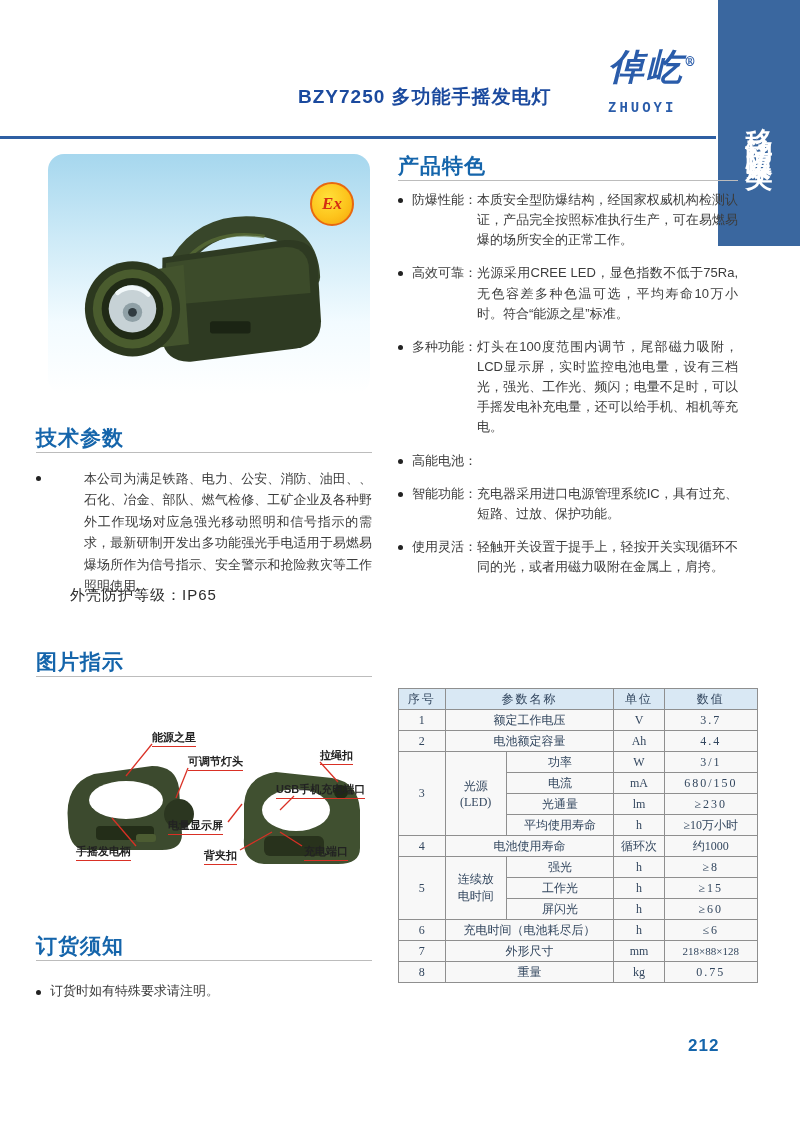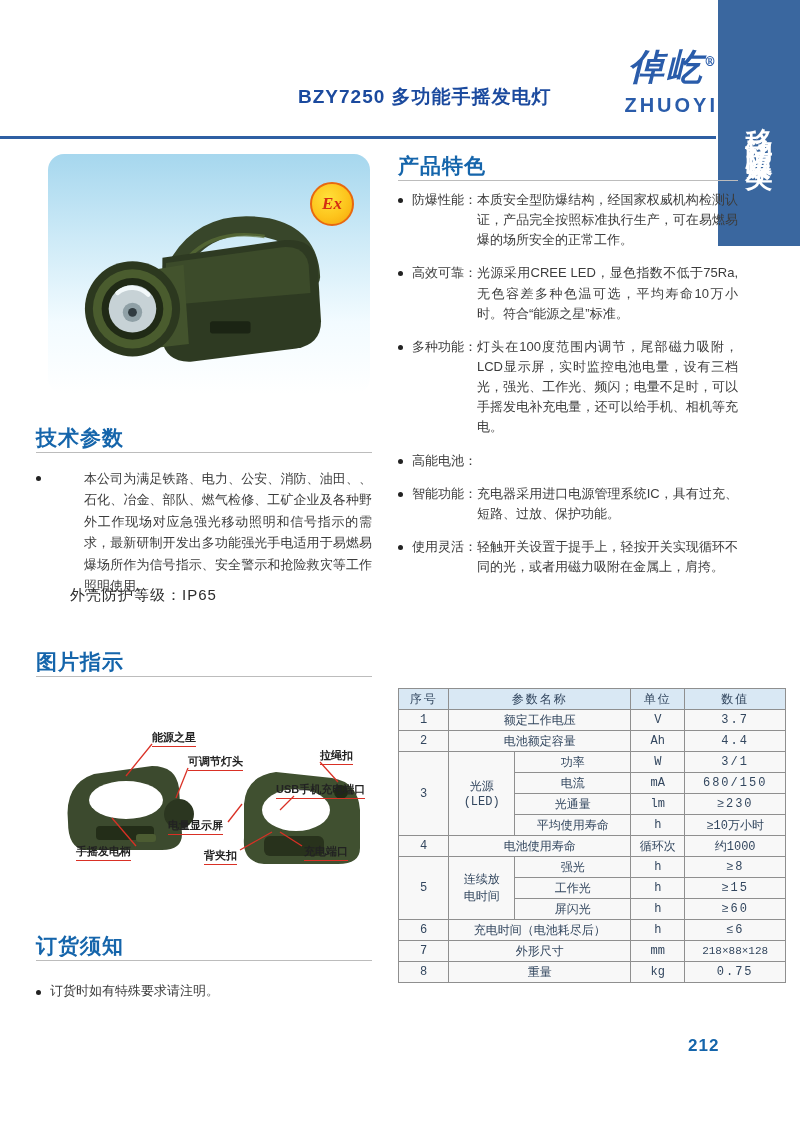--- a/index.html
+++ b/index.html
@@ -7,24 +7,24 @@
   .page {
     position:relative; width:800px; height:1131px; margin:0 auto;
     background:#fff; overflow:hidden;
     font-family:"Liberation Sans", sans-serif; color:#3c3c3c;
   }
   
   .doc-title {
     position:absolute; left:298px; top:84px;
     font-size:19px; font-weight:bold; color:#1b4a9e; letter-spacing:1px;
   }
-  .logo { position:absolute; left:608px; top:48px; width:110px; text-align:right; color:#2a5caa; }
+  .logo { position:absolute; left:608px; top:48px; width:110px; text-align:left; color:#2a5caa; }
   .logo-cn { font-family:"DejaVu Serif", serif; font-style:italic; font-weight:bold; font-size:36px; line-height:1; letter-spacing:2px; }
   .logo-reg { font-size:12px; vertical-align:super; font-style:normal; }
-  .logo-en { font-family:Liberation Sans, sans-serif; font-weight:bold; font-size:20px; letter-spacing:3px; margin-top:10px; }
+  .logo-en { font-family:Liberation Mono, monospace; font-weight:bold; font-size:14px; letter-spacing:3px; margin-top:16px; }
   .header-rule { position:absolute; left:0; top:136px; width:716px; height:3px; background:#2e5fa3; }
   .side-tab {
     position:absolute; right:0; top:0; width:82px; height:246px; background:#3a679f;
     display:flex; align-items:center; justify-content:center;
   }
   .side-tab-text {
     writing-mode:vertical-rl; color:#fff; font-weight:bold; font-size:27px;
     letter-spacing:9px; padding-top:10px;
   }
   
@@ -60,22 +60,22 @@
   .feature-desc { flex:1; text-align:justify; }
   
   .diagram { position:absolute; left:36px; top:722px; width:340px; height:178px; }
   .diagram svg { position:absolute; left:0; top:0; }
   .callout {
     position:absolute; font-size:11px; font-weight:bold; color:#222;
     border-bottom:1px solid #d93025; padding-bottom:1px; white-space:nowrap;
   }
   
   .tech-table {
-    position:absolute; left:398px; top:688px; width:388px;
-    border-collapse:collapse; font-family:Liberation Mono, monospace;
+    position:absolute; left:398px; top:688px; width:360px;
+    border-collapse:collapse; font-family:Liberation Serif, serif;
     font-size:12px; color:#33475f;
   }
   .tech-table th, .tech-table td {
     border:1px solid #8f8f8f; text-align:center; vertical-align:middle;
     height:21px; padding:1px 2px; background:#f8f8f8;
   }
   .tech-table th { background:#d9e8f4; font-weight:normal; letter-spacing:2px; }
   .tech-table td.num { letter-spacing:2px;margin-left:31px; }
   .col-no { width:13%; } .col-grp { width:17%; } .col-sub { width:30%; }
   .col-unit { width:14%; } .col-val { width:26%; }

